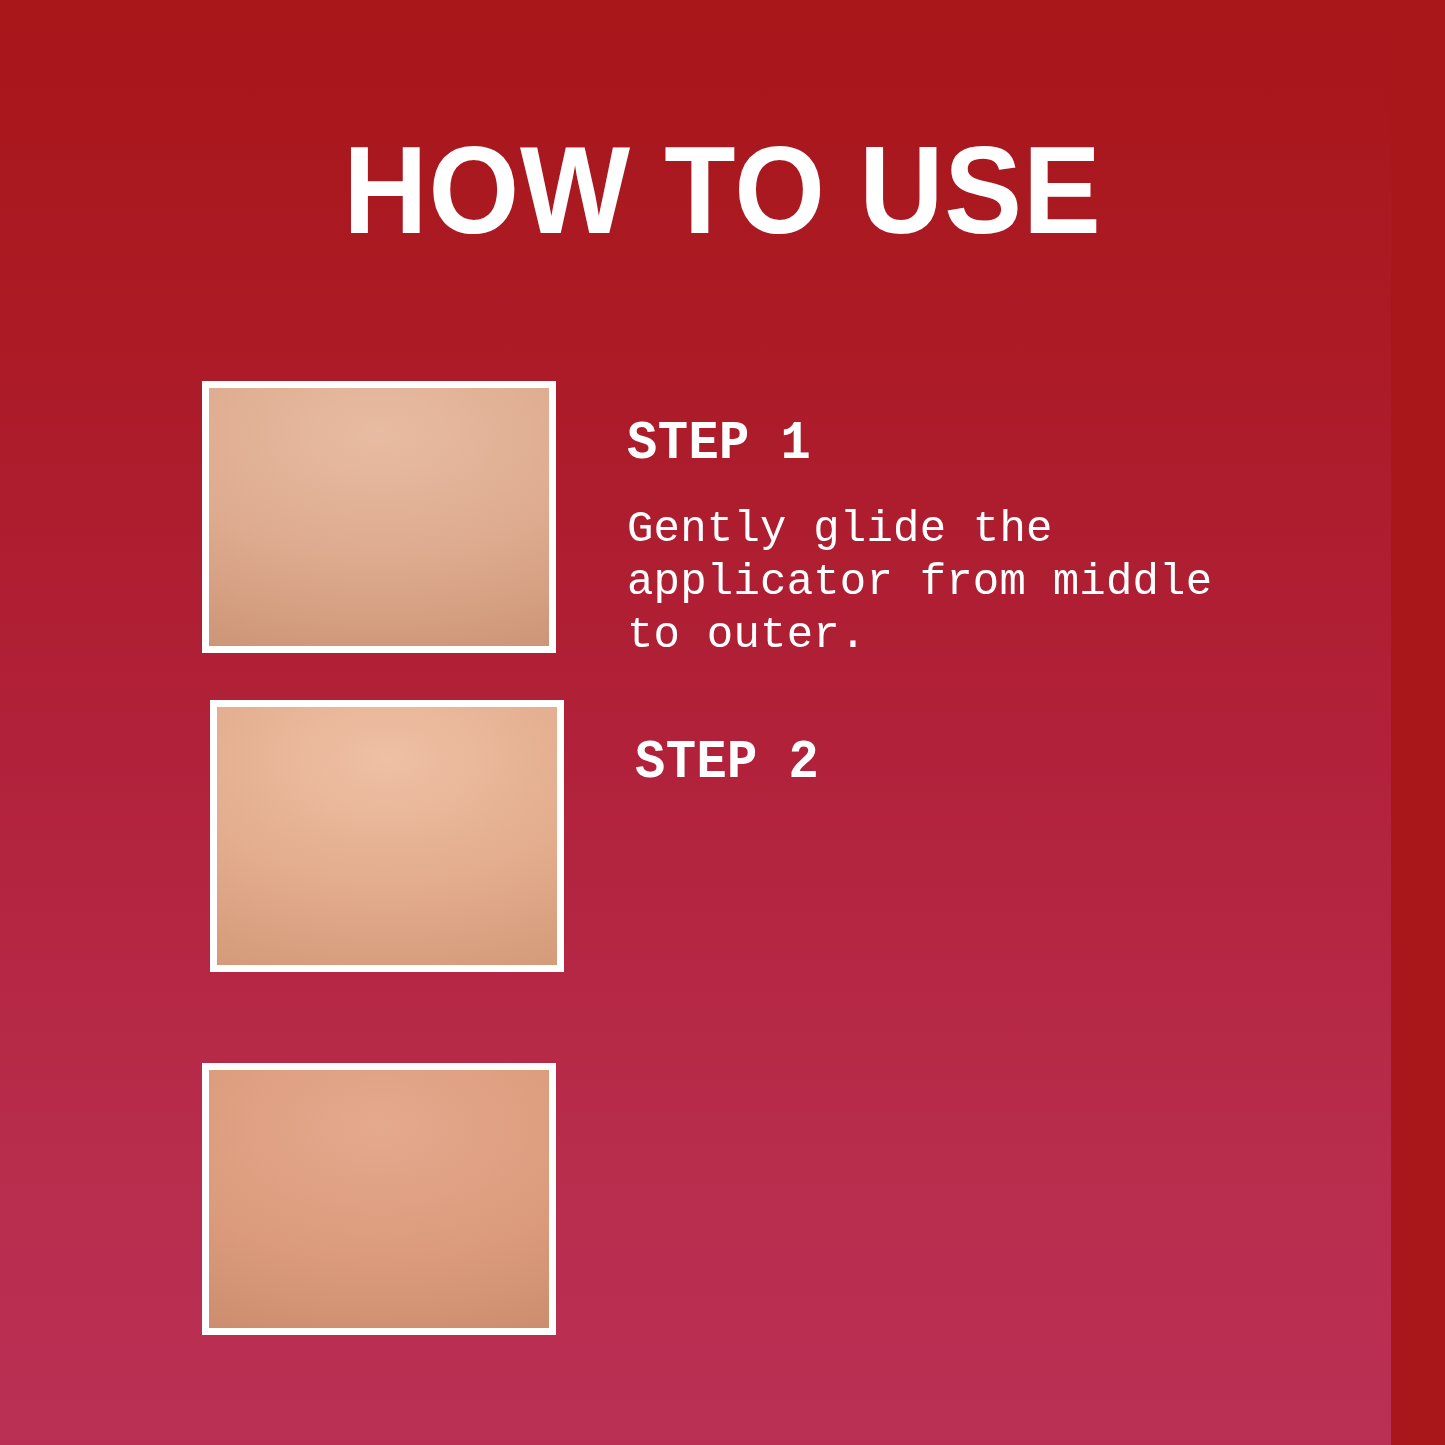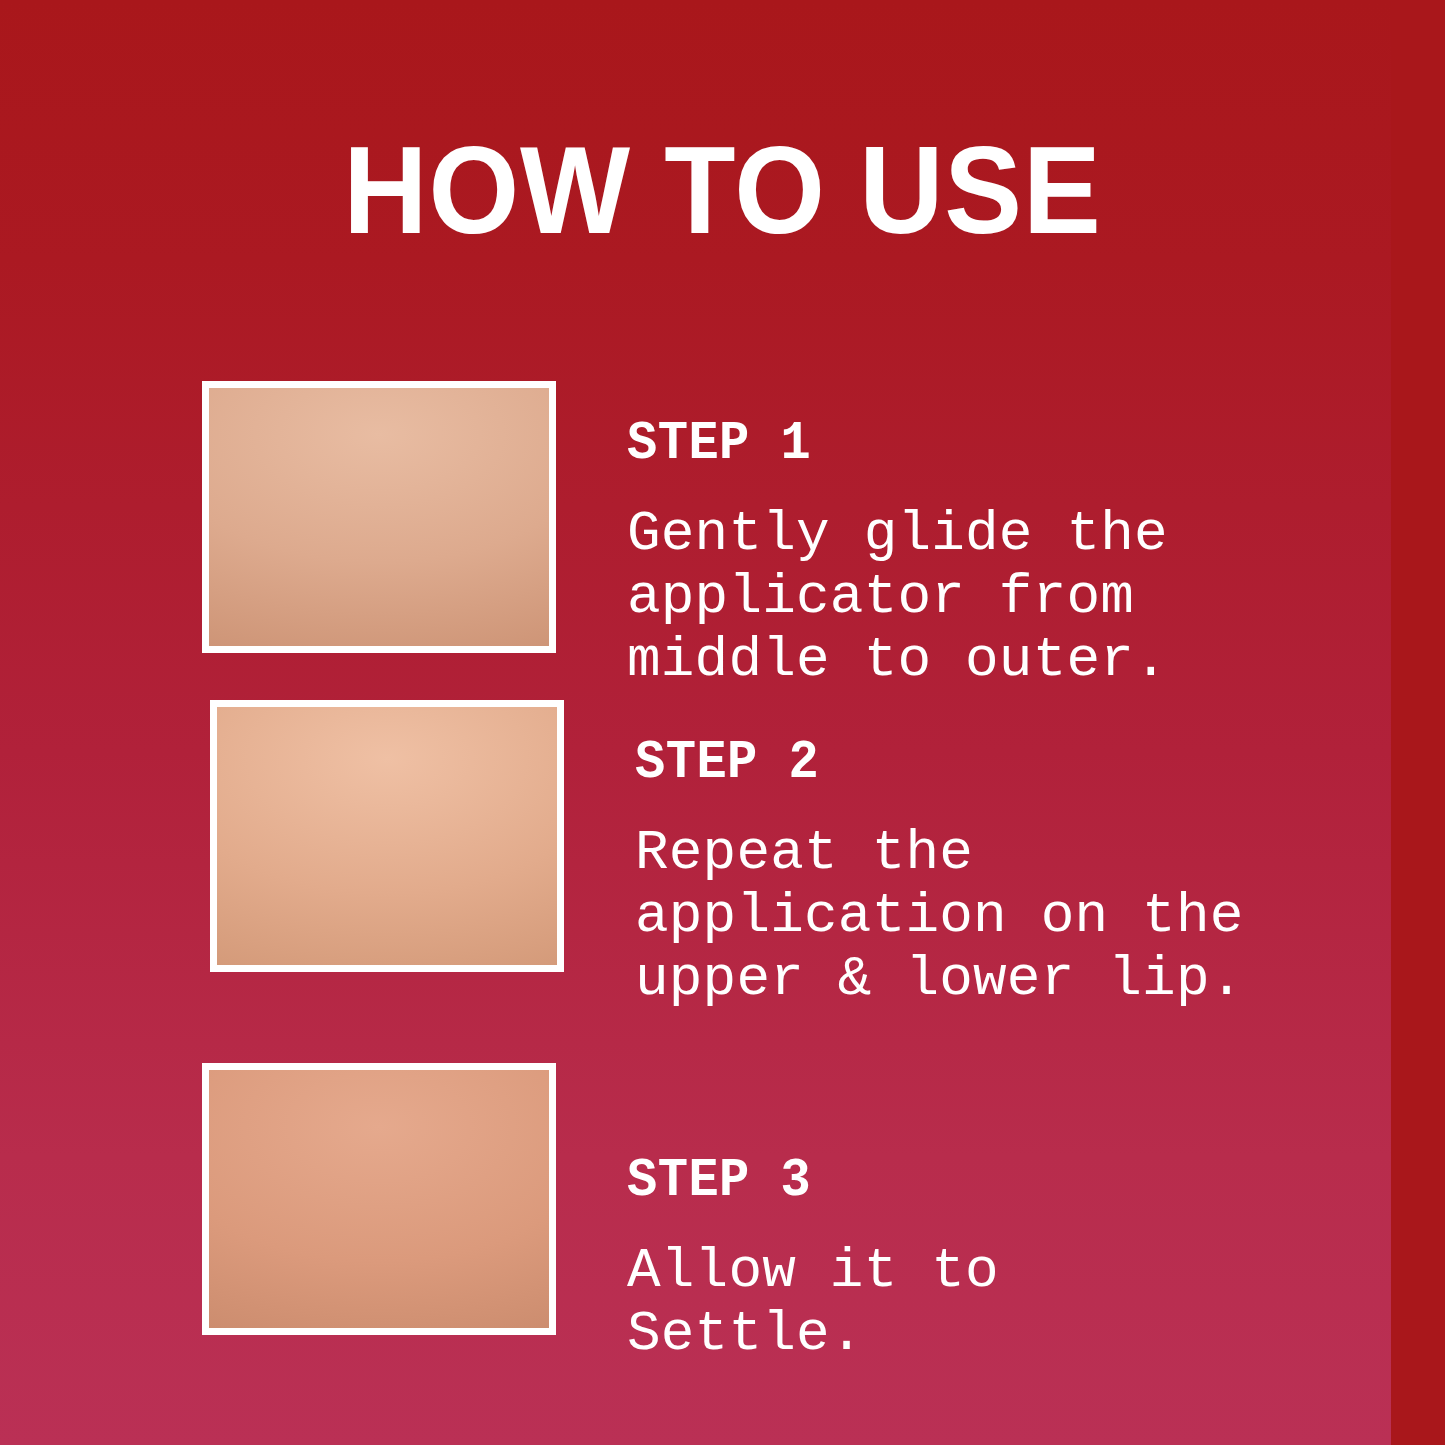--- a/index.html
+++ b/index.html
@@ -54,21 +54,21 @@
       radial-gradient(120% 95% at 50% 22%, #E5A98D 0%, #DB9A7C 55%, #C98A6C 100%);}
 
   
   .step-text{position:absolute;left:627px;top:0;width:640px;color:#FFFFFF;font-family:Liberation Mono, monospace;}
   .step-head{
     font-size:53px;line-height:53px;font-weight:700;
     letter-spacing:0.5px;transform:scaleX(0.95);transform-origin:0 50%;
     white-space:nowrap;margin:0;
   }
   .step-body{
-    font-size:56px;line-height:63px;font-weight:300;
+    font-size:44px;line-height:53px;font-weight:300;
     margin:0;letter-spacing:0.2px;
   }
   #row-0 .step-text{top:37px;}
   #row-0 .step-head{margin-bottom:32px;}
   #row-1 .step-text{top:37px;}
   #row-1 .step-head{margin-bottom:32px;}
   #row-2 .step-text{top:92px;}
   #row-2 .step-head{margin-bottom:32px;}
 
   svg{display:block;}
@@ -215,21 +215,20 @@
               <circle cx="122" cy="136" r="1.6" fill="#FFD9C6" opacity="0.7"></circle>
               <circle cx="76" cy="186" r="1.6" fill="#FFAE92" opacity="0.6"></circle>
             </g>
           </g>
         </svg>
       </div>
     </div>
 
     <div class="step-text">
       <div class="step-head">STEP 2</div>
-      <div class="step-body">Repeat the application on the upper &amp; lower lip.</div>
     </div>
   </div>
 
   <div class="step-row" id="row-2">
 
     <div class="photo-frame">
       <div class="photo">
         <div class="skin s3"></div>
         <svg width="340" height="258" viewBox="0 0 340 258">
           <defs>
@@ -261,19 +260,15 @@
             <path d="M172 103 L172 122" stroke="#D9D2C4" stroke-width="2"></path>
 
             <path d="M20 98 C66 122 120 134 172 134 C224 134 282 122 324 98 C330 152 284 210 228 224 C200 231 144 231 116 224 C60 210 14 152 20 98 Z" fill="url(#lowerRed3)"></path>
             <path d="M72 140 C82 178 94 198 104 210 M108 150 C114 186 120 204 126 216 M148 156 C150 190 150 208 150 222 M198 156 C196 190 194 208 192 222 M240 146 C234 182 224 202 214 214 M60 132 C72 170 84 192 96 206" stroke="#8C1A0E" stroke-width="2" fill="none" opacity="0.3"></path>
             <path d="M50 128 C120 152 224 152 292 128" stroke="#D9523A" stroke-width="3" fill="none" opacity="0.22"></path>
           </g>
         </svg>
       </div>
     </div>
 
-    <div class="step-text">
-      <div class="step-head">STEP 3</div>
-      <div class="step-body">Allow it to Settle.</div>
-    </div>
   </div>
 
 </div>
 
 </body></html>

